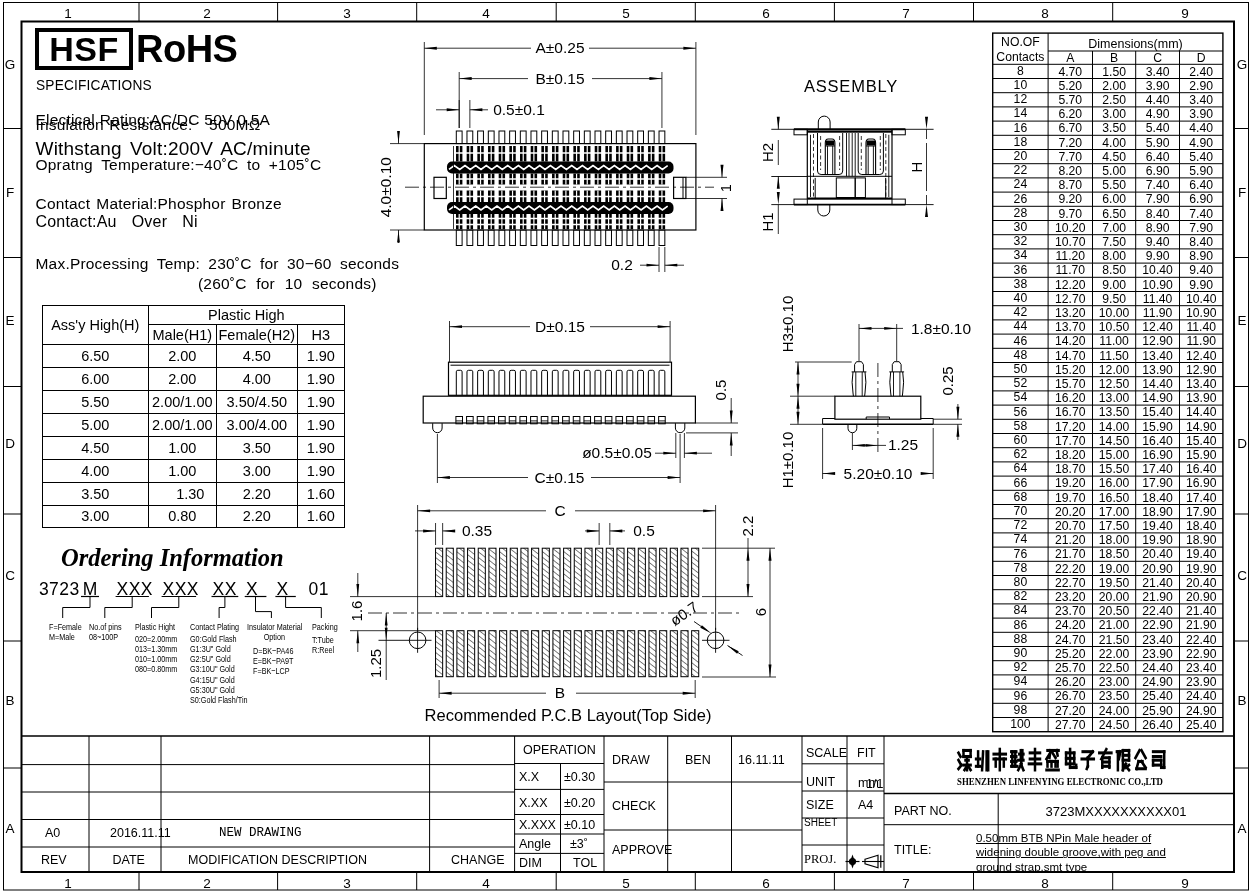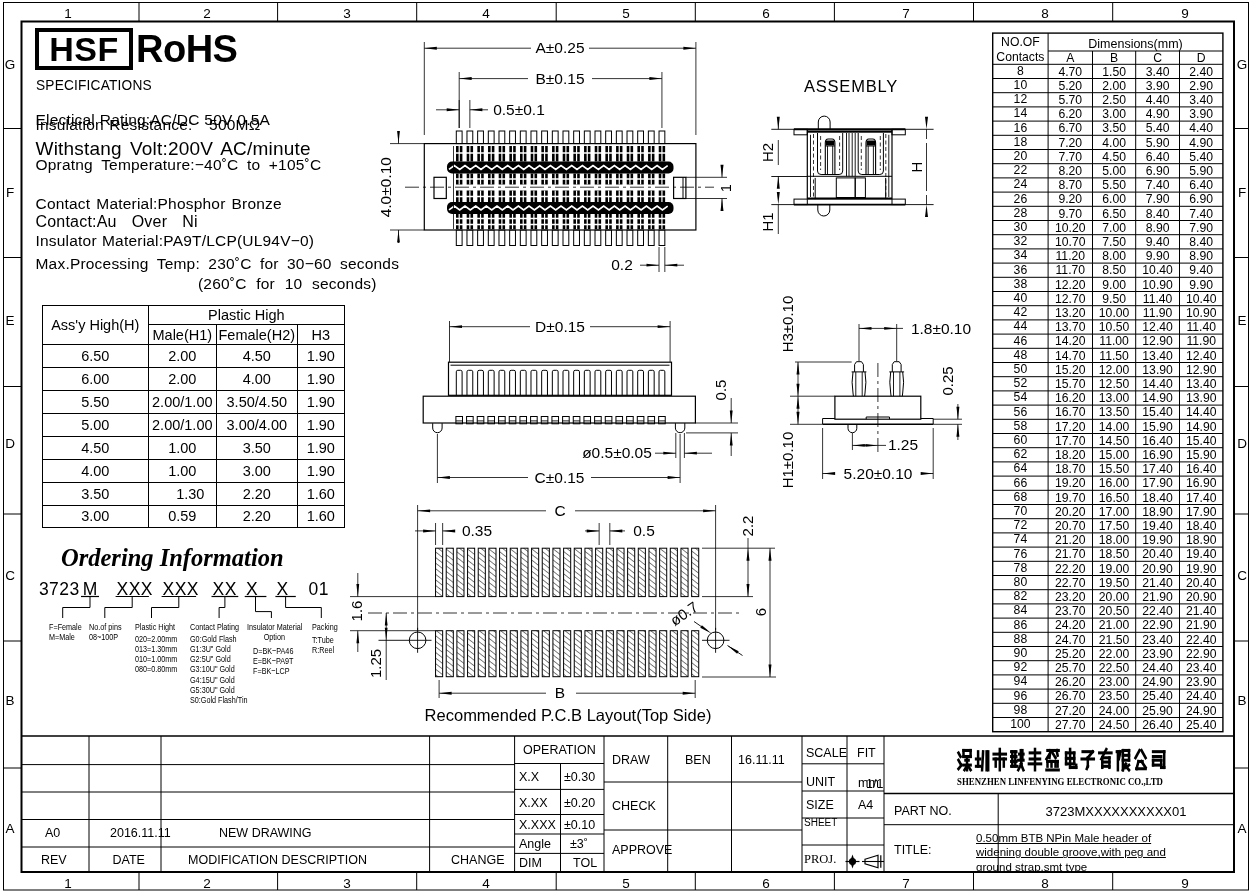--- a/index.html
+++ b/index.html
@@ -1124,21 +1124,20 @@
 </svg>
 <div style="position:absolute;left:35px;top:28px;width:90px;height:34px;border:4.5px solid #000;text-align:center;font-size:34px;font-weight:bold;line-height:34px;letter-spacing:0.5px;">HSF</div>
     <div style="position:absolute;left:136px;top:28px;font-size:38px;font-weight:bold;letter-spacing:-0.5px;">RoHS</div>
     <div style="position:absolute;left:35.5px;top:75.8px;font-size:15.5px;line-height:1.15;white-space:nowrap;letter-spacing:0.2px;word-spacing:0px;transform:scaleX(0.885);transform-origin:0 0;">SPECIFICATIONS</div>
     <div style="position:absolute;left:35.5px;top:111px;font-size:15.5px;line-height:1.15;white-space:nowrap;letter-spacing:0.2px;word-spacing:0.3px;">Electical  Rating:AC/DC  50V  0.5A</div>
     <div style="position:absolute;left:35.5px;top:115.9px;font-size:15.5px;line-height:1.15;white-space:nowrap;letter-spacing:0.2px;word-spacing:1.0px;">Insulation  Resistance:&nbsp;&nbsp;&nbsp;500MΩ</div>
     <div style="position:absolute;left:35.5px;top:137.7px;font-size:19px;line-height:1.15;white-space:nowrap;letter-spacing:0.2px;word-spacing:2.7px;">Withstang  Volt:200V  AC/minute</div>
     <div style="position:absolute;left:35.5px;top:156.2px;font-size:15.5px;line-height:1.15;white-space:nowrap;letter-spacing:0.2px;word-spacing:4px;">Opratng  Temperature:−40˚C  to  +105˚C</div>
     <div style="position:absolute;left:35.5px;top:194.8px;font-size:15.5px;line-height:1.15;white-space:nowrap;letter-spacing:0.2px;word-spacing:1.5px;">Contact  Material:Phosphor  Bronze</div>
     <div style="position:absolute;left:35.5px;top:213.2px;font-size:16px;line-height:1.15;white-space:nowrap;letter-spacing:0.2px;word-spacing:10.4px;">Contact:Au  Over  Ni</div>
-    <div style="position:absolute;left:35.5px;top:231.7px;font-size:15.5px;line-height:1.15;white-space:nowrap;letter-spacing:0.2px;word-spacing:0.75px;">Insulator  Material:PA9T/LCP(UL94V−0)</div>
     <div style="position:absolute;left:35.5px;top:255.2px;font-size:15.5px;line-height:1.15;white-space:nowrap;letter-spacing:0.2px;word-spacing:3.9px;">Max.Processing  Temp:  230˚C  for  30−60  seconds</div>
     <div style="position:absolute;left:198px;top:275.3px;font-size:15.5px;line-height:1.15;white-space:nowrap;letter-spacing:0.2px;word-spacing:5.2px;">(260˚C  for  10  seconds)</div>
     <table style="position:absolute;left:41.8px;top:305.3px;border-collapse:collapse;font-size:14.5px;text-align:center;" cellspacing="0">
       <tbody>
         <tr>
           <td rowspan="2" style="border:1.4px solid #000;width:105px;">Ass'y High(H)</td>
           <td colspan="3" style="border:1.4px solid #000;height:18px;">Plastic High</td>
         </tr>
         <tr>
           <td style="border:1.4px solid #000;width:67px;height:19px;">Male(H1)</td>
@@ -1182,21 +1181,21 @@
           <td style="border:1.4px solid #000;height:21.9px;">1.90</td>
         </tr>
         <tr>
           <td style="border:1.4px solid #000;height:21.9px;">3.50</td>
           <td style="border:1.4px solid #000;height:21.9px;padding-left:16px;">1.30</td>
           <td style="border:1.4px solid #000;height:21.9px;">2.20</td>
           <td style="border:1.4px solid #000;height:21.9px;">1.60</td>
         </tr>
         <tr>
           <td style="border:1.4px solid #000;height:21.9px;">3.00</td>
-          <td style="border:1.4px solid #000;height:21.9px;">0.59</td>
+          <td style="border:1.4px solid #000;height:21.9px;">0.80</td>
           <td style="border:1.4px solid #000;height:21.9px;">2.20</td>
           <td style="border:1.4px solid #000;height:21.9px;">1.60</td>
         </tr>
       </tbody>
     </table>
     <div style="position:absolute;left:61px;top:544px;font-family:'Liberation Serif',serif;font-style:italic;font-weight:bold;font-size:24.5px;">Ordering Information</div>
     <div style="position:absolute;left:38.9px;top:579px;font-size:17.5px;letter-spacing:0.5px;">3723</div>
     <div style="position:absolute;left:82.8px;top:579px;font-size:17.5px;letter-spacing:0.5px;">M</div>
     <div style="position:absolute;left:116.5px;top:579px;font-size:17.5px;letter-spacing:0.5px;">XXX</div>
     <div style="position:absolute;left:162.5px;top:579px;font-size:17.5px;letter-spacing:0.5px;">XXX</div>
@@ -1210,21 +1209,21 @@
     <div style="position:absolute;left:134.5px;top:633.5px;font-size:9.5px;line-height:10.3px;white-space:nowrap;transform:scaleX(0.76);transform-origin:0 0;">020=2.00mm<br>013=1.30mm<br>010=1.00mm<br>080=0.80mm</div>
     <div style="position:absolute;left:190px;top:621.5px;font-size:9.5px;line-height:10.3px;white-space:nowrap;transform:scaleX(0.76);transform-origin:0 0;">Contact  Plating</div>
     <div style="position:absolute;left:190px;top:633.5px;font-size:9.5px;line-height:10.3px;white-space:nowrap;transform:scaleX(0.76);transform-origin:0 0;">G0:Gold  Flash<br>G1:3U"  Gold<br>G2:5U"  Gold<br>G3:10U"  Gold<br>G4:15U"  Gold<br>G5:30U"  Gold<br>S0:Gold  Flash/Tin</div>
     <div style="position:absolute;left:246.5px;top:621.5px;font-size:9.5px;line-height:10.4px;white-space:nowrap;transform:scaleX(0.76);transform-origin:0 0;">Insulator  Material<br><span style="padding-left:22px">Option</span></div>
     <div style="position:absolute;left:253px;top:645.5px;font-size:9.5px;line-height:10.3px;white-space:nowrap;transform:scaleX(0.76);transform-origin:0 0;">D=BK−PA46<br>E=BK−PA9T<br>F=BK−LCP</div>
     <div style="position:absolute;left:311.5px;top:621.5px;font-size:9.5px;line-height:10.3px;white-space:nowrap;transform:scaleX(0.76);transform-origin:0 0;">Packing</div>
     <div style="position:absolute;left:311.5px;top:634.5px;font-size:9.5px;line-height:10.3px;white-space:nowrap;transform:scaleX(0.76);transform-origin:0 0;">T:Tube<br>R:Reel</div>
     <div style="position:absolute;left:1116px;top:803.5px;transform:translateX(-50%);font-size:13px;white-space:nowrap;">3723MXXXXXXXXXX01</div>
     <div style="position:absolute;left:45px;top:826px;font-size:12.5px;white-space:nowrap;">A0</div>
     <div style="position:absolute;left:110px;top:826px;font-size:12.5px;white-space:nowrap;">2016.11.11</div>
-    <div style="position:absolute;left:219px;top:826px;font-size:12.5px;white-space:nowrap;">NEW  DRAWING</div>
+    <div style="position:absolute;left:219px;top:826px;font-size:12.5px;white-space:nowrap;font-family:Liberation Mono, monospace;">NEW  DRAWING</div>
     <div style="position:absolute;left:41px;top:852.5px;font-size:12.5px;white-space:nowrap;">REV</div>
     <div style="position:absolute;left:112.5px;top:852.5px;font-size:12.5px;white-space:nowrap;">DATE</div>
     <div style="position:absolute;left:188px;top:852.5px;font-size:12.5px;white-space:nowrap;">MODIFICATION  DESCRIPTION</div>
     <div style="position:absolute;left:451px;top:852.5px;font-size:12.5px;white-space:nowrap;">CHANGE</div>
     <div style="position:absolute;left:523px;top:743px;font-size:12.5px;white-space:nowrap;">OPERATION</div>
     <div style="position:absolute;left:519px;top:770px;font-size:12.5px;white-space:nowrap;">X.X</div>
     <div style="position:absolute;left:564px;top:770px;font-size:12.5px;white-space:nowrap;">±0.30</div>
     <div style="position:absolute;left:519px;top:795.5px;font-size:12.5px;white-space:nowrap;">X.XX</div>
     <div style="position:absolute;left:564px;top:795.5px;font-size:12.5px;white-space:nowrap;">±0.20</div>
     <div style="position:absolute;left:519px;top:817.5px;font-size:12.5px;white-space:nowrap;">X.XXX</div>

